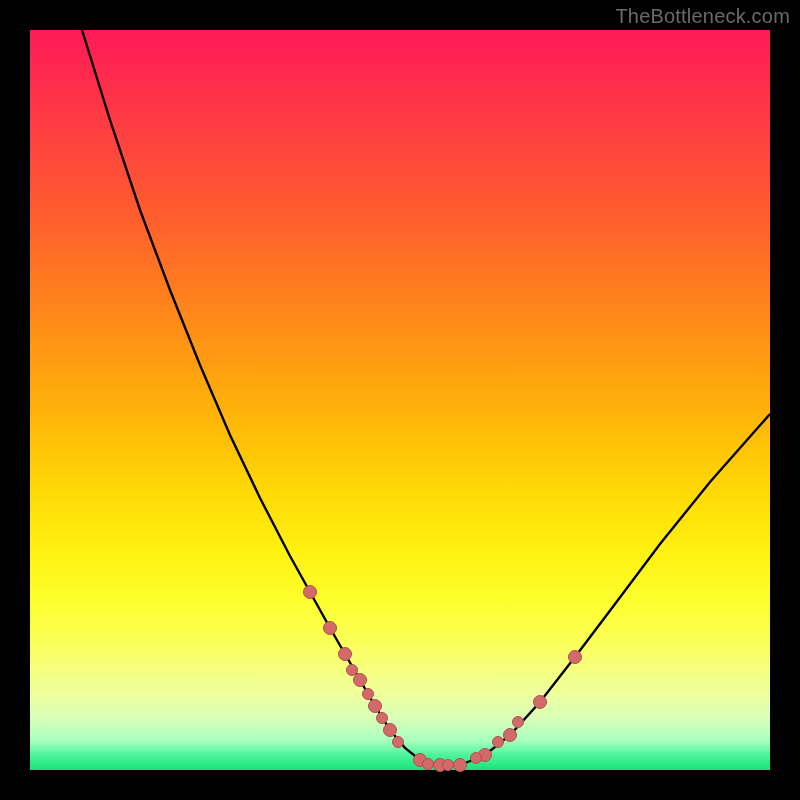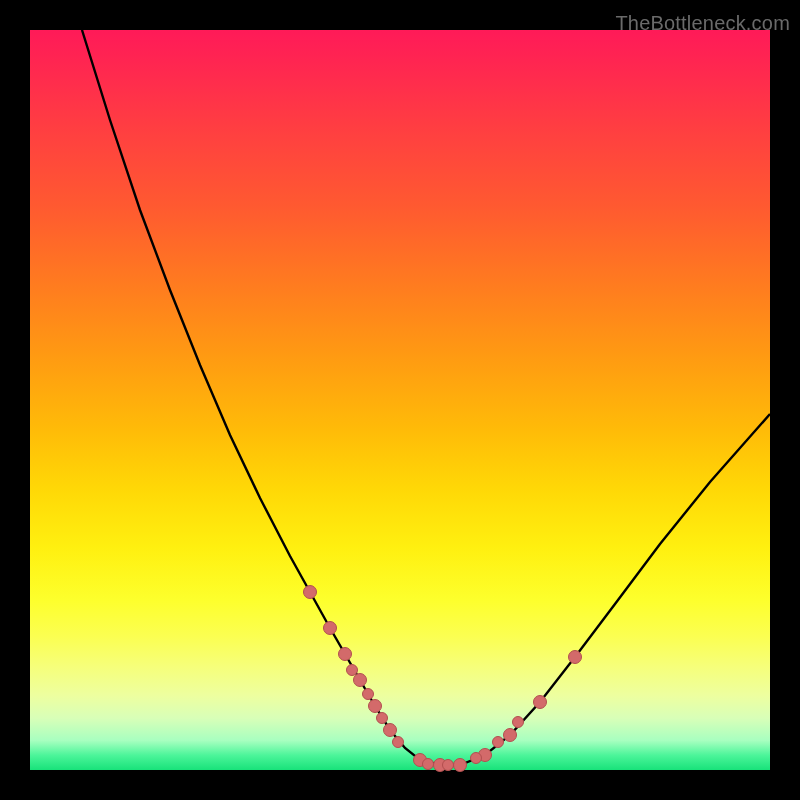--- a/index.html
+++ b/index.html
@@ -47,21 +47,21 @@
   svg.curve {
     position: absolute;
     left: 0;
     top: 0;
     width: 740px;
     height: 740px;
     overflow: visible;
   }
   .watermark {
     position: absolute;
-    top: 12px;
+    top: 5px;
     right: 10px;
     color: #6a6a6a;
     font-size: 20px;
     font-weight: 500;
     letter-spacing: 0.2px;
     user-select: none;
   }
 </style>
 </head>
 <body>

